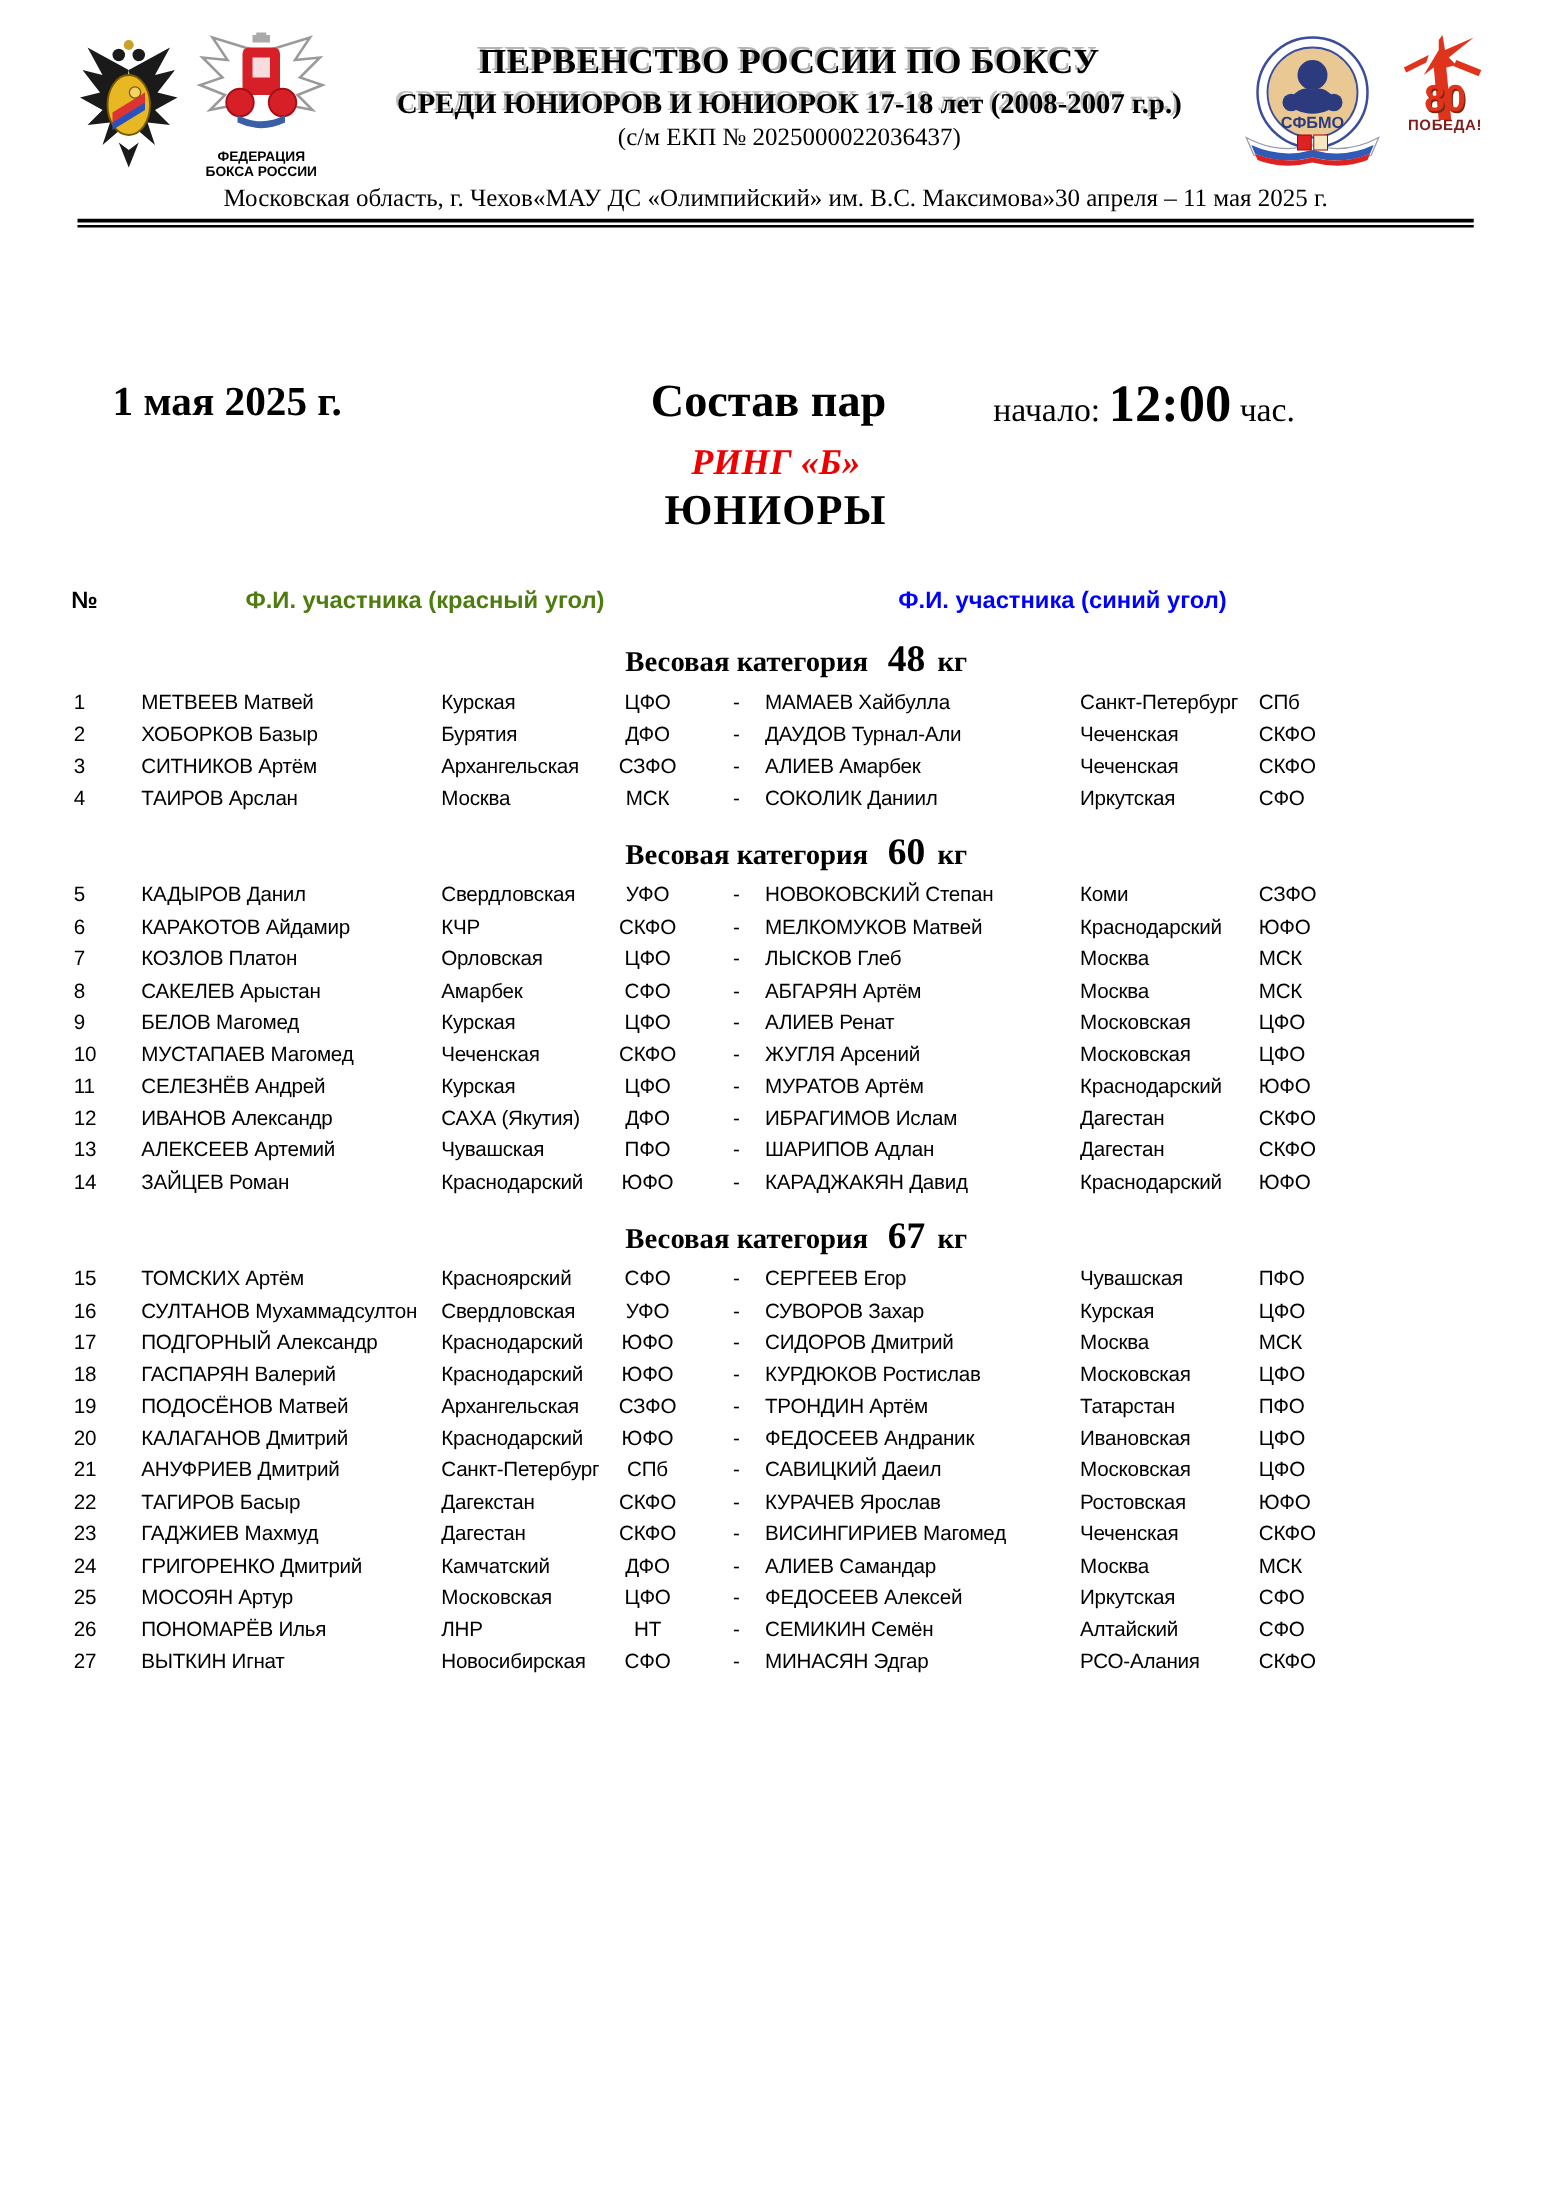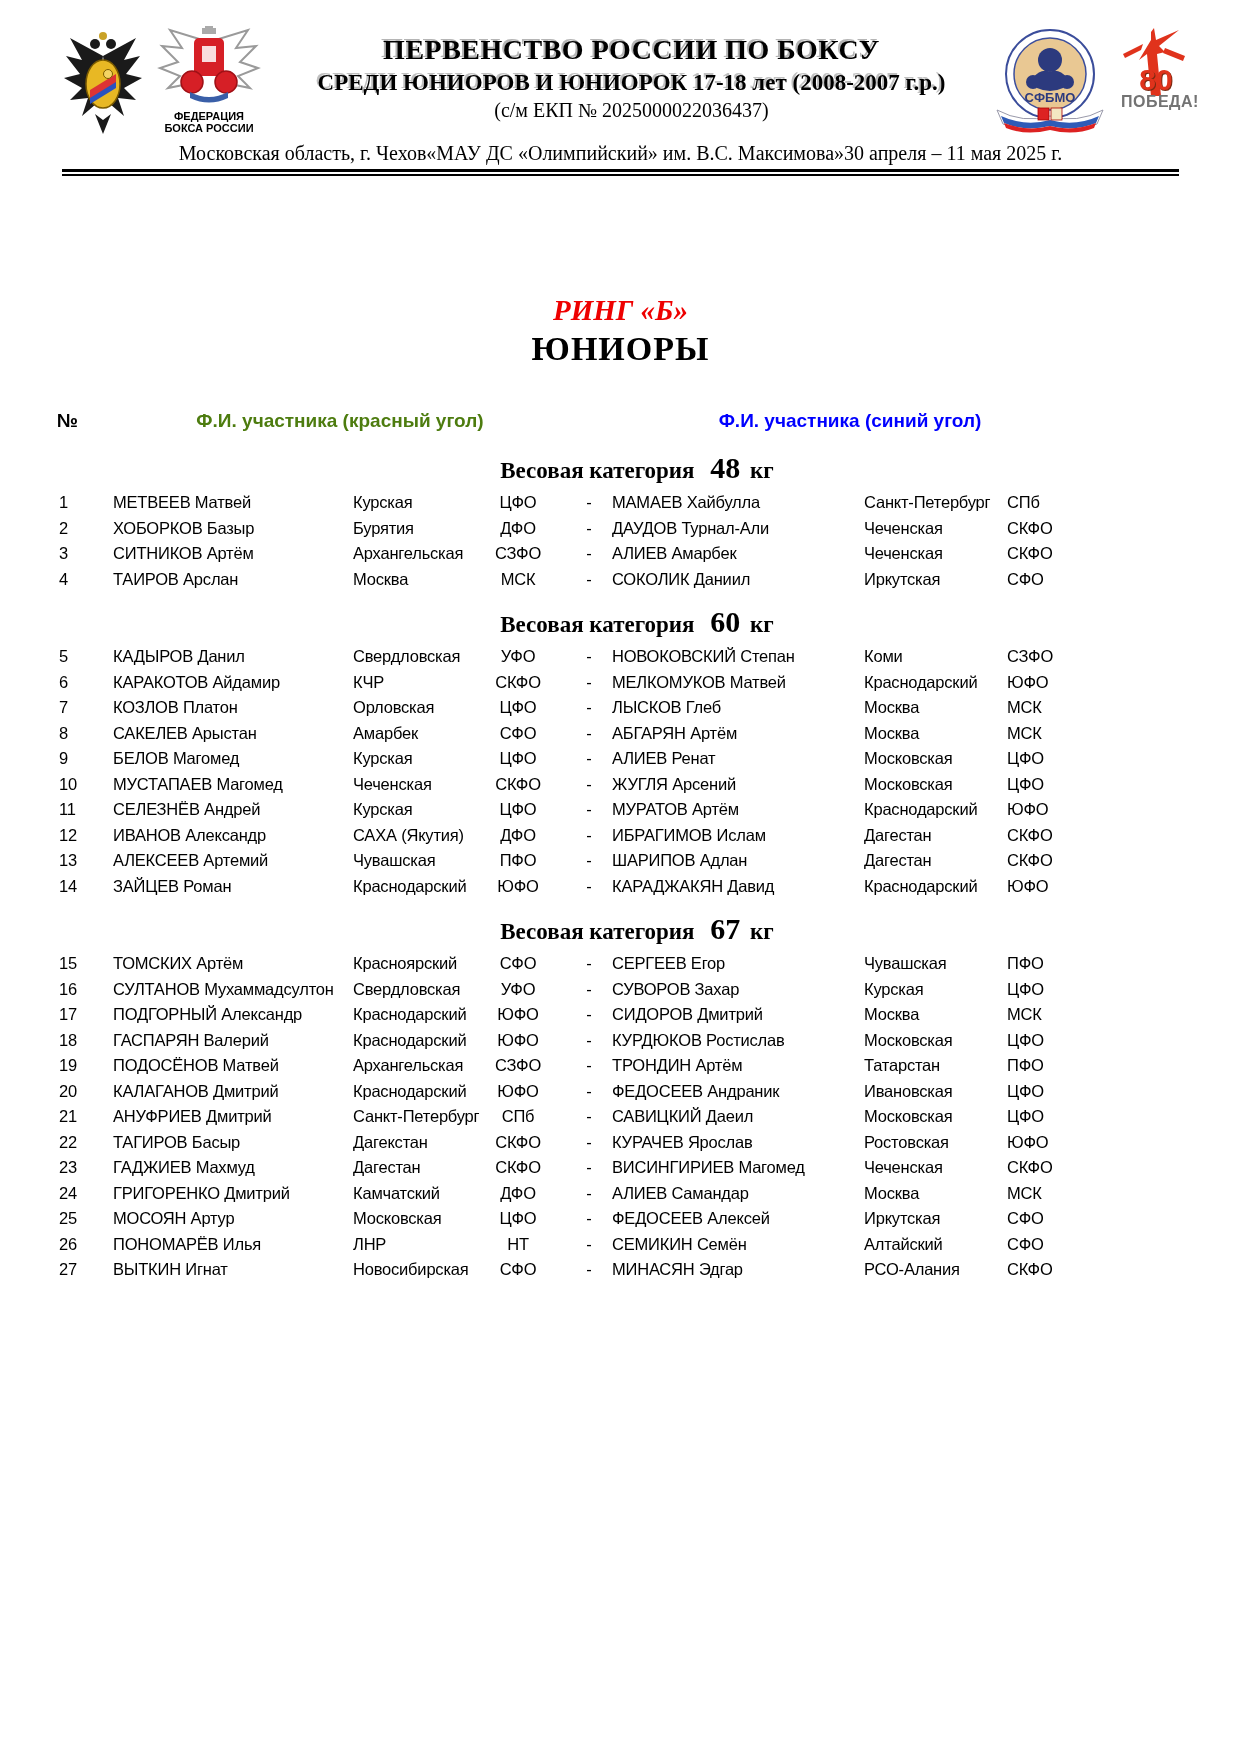--- a/index.html
+++ b/index.html
@@ -4,30 +4,30 @@
 <style>
   * { margin:0; padding:0; box-sizing:border-box; }
   html,body { background:#fff; }
   body { width:1241px; font-family:"Liberation Serif", serif; color:#000; }
   .page { position:relative; width:1241px; height:1755px; overflow:hidden; background:#fff; }
 
   
   .doc-header { display:flex; align-items:flex-start; padding:26px 50px 0 62px; }
   .logos-left { display:flex; gap:6px; width:215px; flex:0 0 auto; }
   .fed-wrap { text-align:center; }
-  .fed-label { font-family:"Liberation Sans", sans-serif; font-weight:bold; font-size:11px; line-height:1.1; margin-top:0; }
+  .fed-label { font-family:"Liberation Sans", sans-serif; font-weight:bold; font-size:11px; line-height:1.1; margin-top:10px; }
   .title-block { flex:1 1 auto; text-align:center; padding-top:8px; }
   .t1 { font-size:28px; font-weight:bold; text-shadow:-2px -2px 0 #b5b5b5; letter-spacing:.5px;text-align:center; }
   .t2 { font-size:23px; font-weight:bold; text-shadow:-2px -2px 0 #c0c0c0; margin-top:4px; }
   .t3 { font-size:20px; margin-top:3px; }
   .logos-right { display:flex; gap:10px; width:205px; flex:0 0 auto; justify-content:flex-end; }
   .sfbmo-wrap { text-align:left; }
   .pobeda-wrap { text-align:center; width:70px; }
   .pobeda-80 { font-family:"Liberation Sans", sans-serif; font-weight:bold; font-size:30px; color:#e0331c; line-height:.9; text-shadow:1px 1px 0 #7a2a12; margin-top:-34px; }
-  .pobeda-txt { font-family:"Liberation Sans", sans-serif; font-weight:bold; font-size:16px; color:#737373; letter-spacing:.5px; }
+  .pobeda-txt { font-family:"Liberation Sans", sans-serif; font-weight:bold; font-size:12px; color:#7f1d1d; letter-spacing:.5px; }
 
   .location-line { display:flex; justify-content:center; font-size:20px; margin-top:4px; }
   .double-rule { margin:4px 62px 0 62px; border-top:3px solid #000; border-bottom:2px solid #000; height:7px; }
 
   
   .event-head { margin-top:118px; }
   .event-row { position:relative; height:52px; }
   .event-date { position:absolute; left:90px; top:4px; font-size:33px; font-weight:bold; }
   .event-title { position:absolute; left:50%; transform:translateX(-53%); top:0; font-size:37px; font-weight:bold; }
   .event-start { position:absolute; right:205px; top:0; font-size:27px; white-space:nowrap; }
@@ -135,20 +135,29 @@
   </header>
 
   <div class="location-line">
     <span>Московская область, г. Чехов</span>
     <span>«МАУ ДС «Олимпийский» им. В.С. Максимова»</span>
     <span>30 апреля – 11 мая 2025 г.</span>
   </div>
   <div class="double-rule"></div>
 
   <section class="event-head">
+    <div class="event-row">
+      <span class="event-date">1 мая 2025 г.</span>
+      <span class="event-title">Состав пар</span>
+      <span class="event-start">
+        <span>начало:</span>
+        <span class="big-time">12:00</span>
+        <span>час.</span>
+      </span>
+    </div>
     <div class="ring-title">РИНГ «Б»</div>
     <div class="group-title">ЮНИОРЫ</div>
   </section>
 
   <section class="pairs">
     <div class="cols-header">
       <span class="num-h">№</span>
       <span class="red-h">Ф.И. участника (красный угол)</span>
       <span class="blue-h">Ф.И. участника (синий угол)</span>
     </div>

